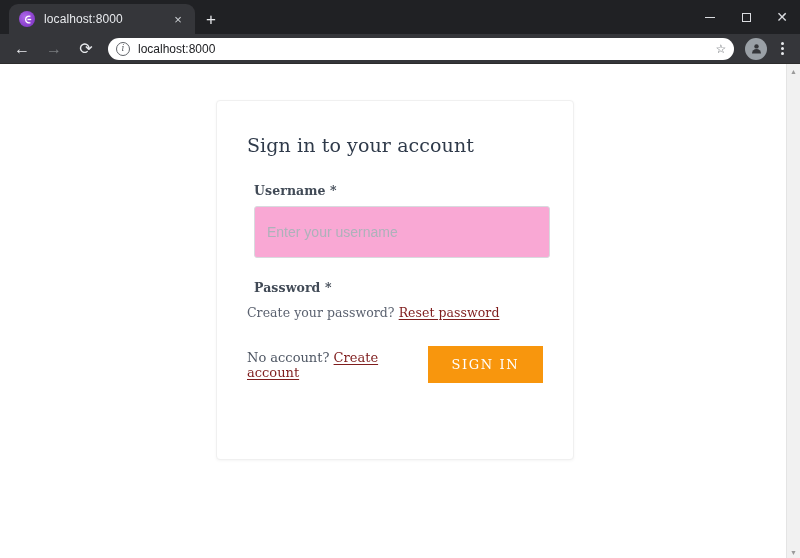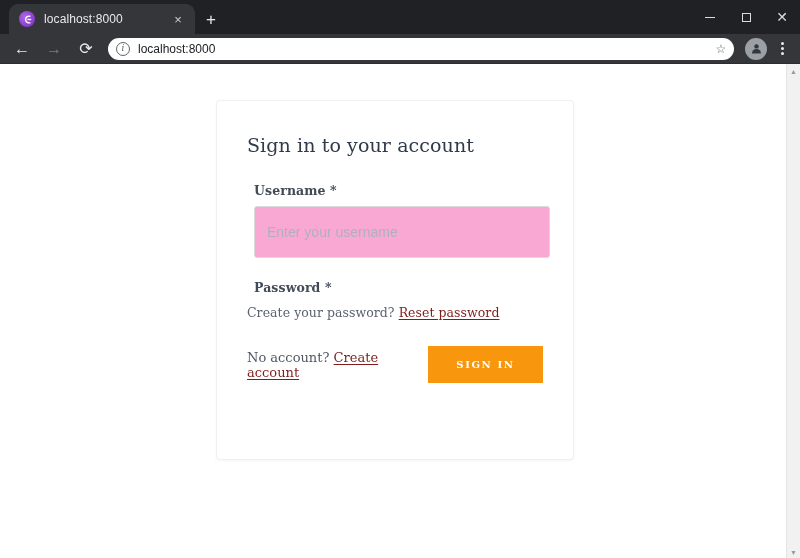--- a/index.html
+++ b/index.html
@@ -218,22 +218,22 @@
   .bottom-text {
     font-size: 13px;
     color: #4e5663;
   }
   .signin-btn {
     width: 119px; height: 37px;
     background: #f8960d;
     border: none;
     color: #ffffff;
     font-family: "DejaVu Serif", "Liberation Serif", serif;
-    font-size: 10px;
-    font-weight: 700;
+    font-size: 13px;
+    font-weight: 400;
     letter-spacing: 1.6px;
     cursor: pointer;
   }
 </style>
 </head>
 <body>
 
 <div id="viewport">
 
   <div class="tabstrip">

